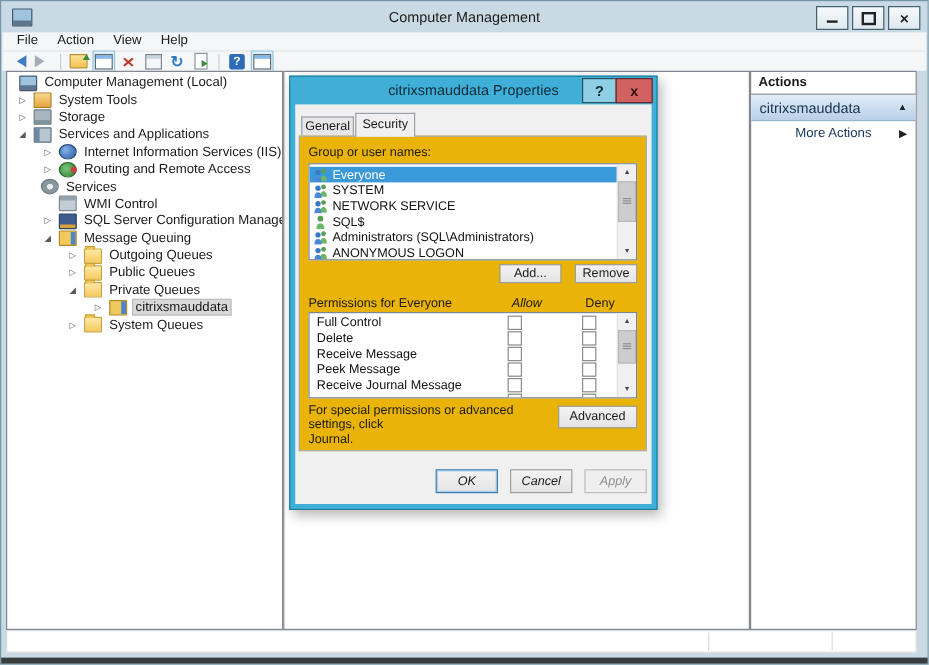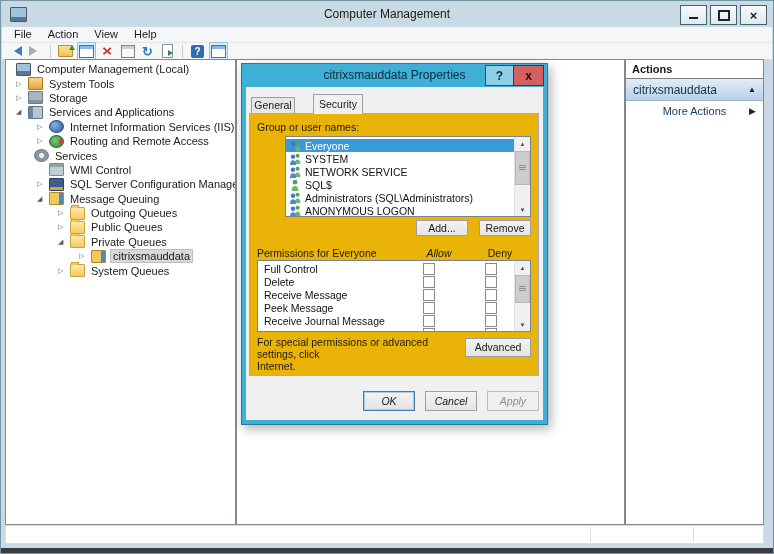--- a/index.html
+++ b/index.html
@@ -81,25 +81,25 @@
           border:1px solid #1f7d9e;box-shadow:3px 4px 10px rgba(0,0,0,.3);z-index:10;box-sizing:border-box;}
   .dlg-title{height:23px;line-height:23px;text-align:center;font-size:12px;color:#0d2935;}
   .dlg-help{position:absolute;top:1px;right:33px;width:27px;height:19px;background:#8ecfe6;border:1px solid #28525f;
             font-weight:bold;font-size:12px;color:#0d2935;display:flex;align-items:center;justify-content:center;}
   .dlg-x{position:absolute;top:1px;right:3px;width:29px;height:19px;background:#d26262;border:1px solid #5d2b2b;
          font-weight:bold;font-size:12px;color:#2a0f0f;display:flex;align-items:center;justify-content:center;}
   .dlg-body{position:absolute;left:4px;right:4px;top:23px;bottom:4px;background:#f0f0f0;}
   .tab{position:absolute;box-sizing:border-box;text-align:center;color:#1a1a1a;font-size:10.5px;
        border:1px solid #9aa0a6;border-bottom:none;background:#e7e7e7;}
   .tab.general{left:5px;top:10px;width:44px;height:16px;line-height:15px;z-index:0;}
-  .tab.security{left:50px;top:7px;width:50px;height:20px;line-height:19px;background:#f0f0f0;z-index:2;margin-left:17px;}
+  .tab.security{left:50px;top:7px;width:50px;height:20px;line-height:19px;background:#f0f0f0;z-index:2;}
   .page{position:absolute;left:3px;right:4px;top:26px;bottom:44px;border:1px solid #a8adb2;background:#eab308;z-index:1;}
   .plabel{position:absolute;left:7px;font-size:10.5px;color:#1a1a1a;}
   .listbox{position:absolute;left:7px;right:7px;border:1px solid #7a868f;background:#fff;box-sizing:border-box;overflow:hidden;}
-  .glist{top:22px;height:81px;margin-left:28px;}
+  .glist{top:22px;height:81px;}
   .grow{display:flex;align-items:center;height:13px;padding-left:3px;margin-right:16px;
         font-size:10.5px;color:#111;white-space:nowrap;overflow:hidden;}
   .grow .picon{flex:none;margin-right:3px;display:flex;}
   .grow.selected{background:#3a99d8;color:#fff;}
   .rows-pad{padding-top:2px;}
   .vsb{position:absolute;right:0;top:0;bottom:0;width:15px;background:#f0f0f0;border-left:1px solid #e2e2e2;}
   .vsb .sbtn{height:13px;display:flex;align-items:center;justify-content:center;font-size:6px;color:#4a4a4a;}
   .vsb .sdown{position:absolute;bottom:0;left:0;right:0;}
   .vsb .thumb{position:absolute;left:0;right:0;background:#cdcdcd;border:1px solid #b8b8b8;}
   .vsb .thumb::after{content:"";position:absolute;left:3px;right:3px;top:50%;margin-top:-3px;height:1px;
@@ -411,21 +411,21 @@
           </div>
           <div class="vsb">
             <div class="sbtn">▲</div>
             <div class="thumb" style="top:14px;height:26px"></div>
             <div class="sbtn sdown">▼</div>
           </div>
         </div>
 
         <div class="note">
           <div>For special permissions or advanced settings, click</div>
-          <div>Internet.</div>
+          <div>Journal.</div>
         </div>
         <div class="btn btn-advanced">Advanced</div>
       </div>
 
       <div class="dlgbtns">
         <div class="btn dbtn ok">OK</div>
         <div class="btn dbtn">Cancel</div>
         <div class="btn dbtn disabled">Apply</div>
       </div>
     </div>

